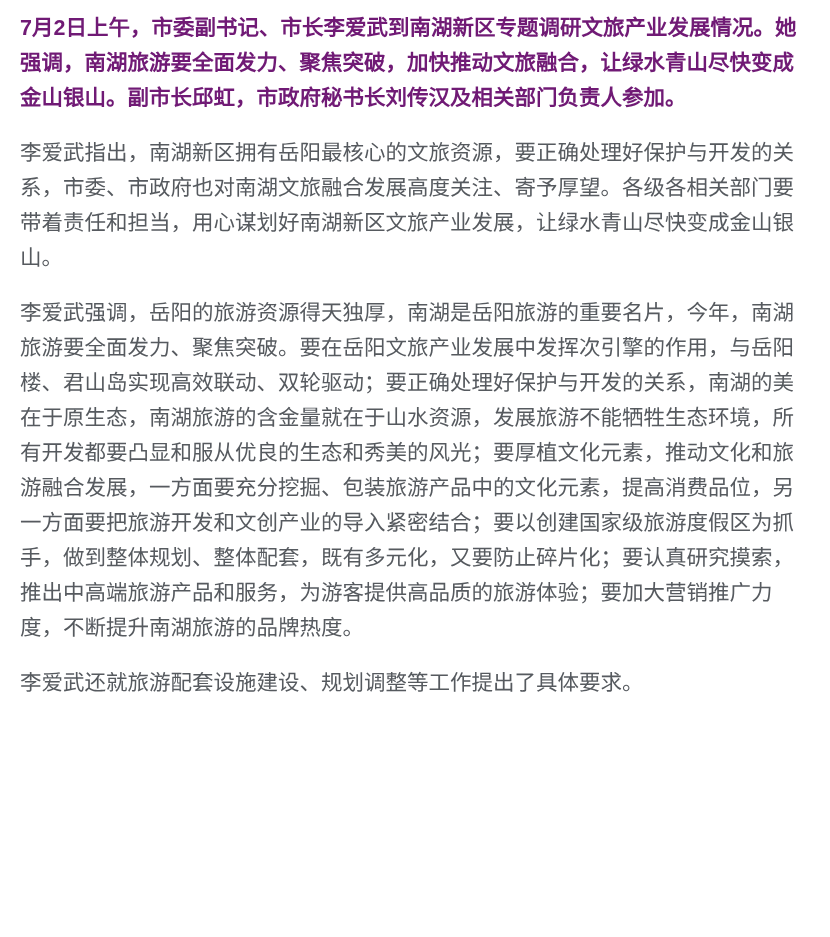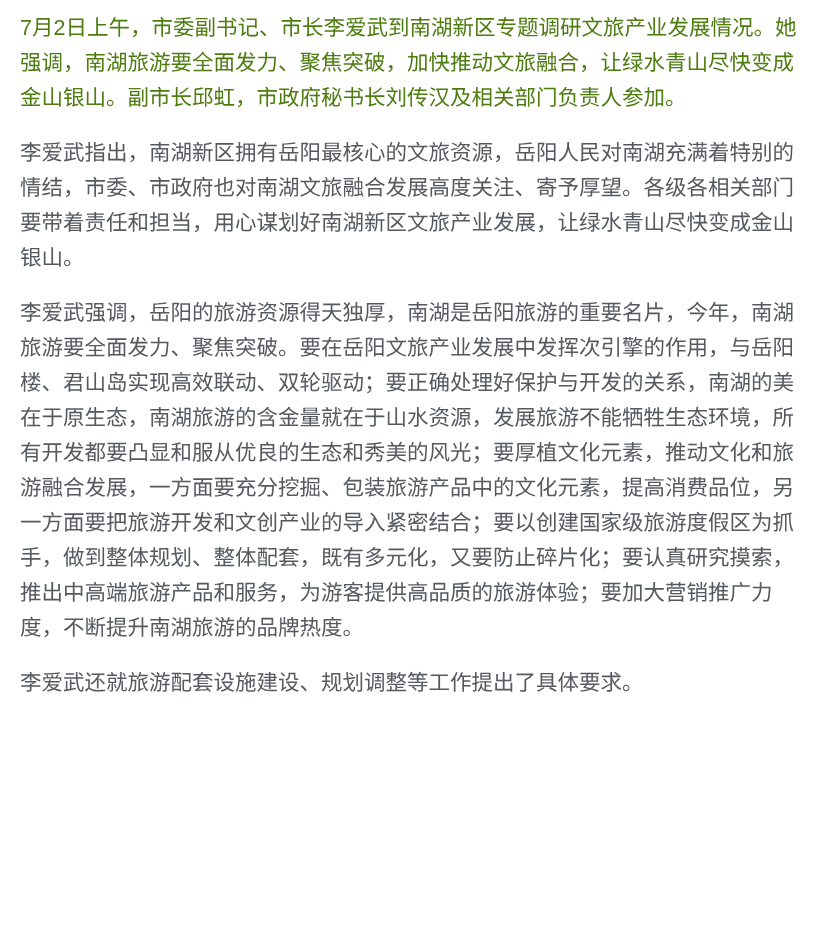--- a/index.html
+++ b/index.html
@@ -21,28 +21,28 @@
     font-size: 21.5px;
     line-height: 35px;
     color: #565a5f;
     margin: 0 0 20px 0;
     text-align: left;
     letter-spacing: 0;
     word-break: break-all;
     overflow-wrap: break-word;
   }
   .para.lead {
-    font-weight: 400;
-    color: #4d7c0f;
+    font-weight: 700;
+    color: #701a75;
   }
   .para:last-child {
     margin-bottom: 1px;
   }
 </style>
 </head>
 <body>
 
 <div class="article">
   <p class="para lead">7月2日上午，市委副书记、市长李爱武到南湖新区专题调研文旅产业发展情况。她强调，南湖旅游要全面发力、聚焦突破，加快推动文旅融合，让绿水青山尽快变成金山银山。副市长邱虹，市政府秘书长刘传汉及相关部门负责人参加。</p>
-  <p class="para">李爱武指出，南湖新区拥有岳阳最核心的文旅资源，岳阳人民对南湖充满着特别的情结，市委、市政府也对南湖文旅融合发展高度关注、寄予厚望。各级各相关部门要带着责任和担当，用心谋划好南湖新区文旅产业发展，让绿水青山尽快变成金山银山。</p>
+  <p class="para">李爱武指出，南湖新区拥有岳阳最核心的文旅资源，要正确处理好保护与开发的关系，市委、市政府也对南湖文旅融合发展高度关注、寄予厚望。各级各相关部门要带着责任和担当，用心谋划好南湖新区文旅产业发展，让绿水青山尽快变成金山银山。</p>
   <p class="para">李爱武强调，岳阳的旅游资源得天独厚，南湖是岳阳旅游的重要名片，今年，南湖旅游要全面发力、聚焦突破。要在岳阳文旅产业发展中发挥次引擎的作用，与岳阳楼、君山岛实现高效联动、双轮驱动；要正确处理好保护与开发的关系，南湖的美在于原生态，南湖旅游的含金量就在于山水资源，发展旅游不能牺牲生态环境，所有开发都要凸显和服从优良的生态和秀美的风光；要厚植文化元素，推动文化和旅游融合发展，一方面要充分挖掘、包装旅游产品中的文化元素，提高消费品位，另一方面要把旅游开发和文创产业的导入紧密结合；要以创建国家级旅游度假区为抓手，做到整体规划、整体配套，既有多元化，又要防止碎片化；要认真研究摸索，推出中高端旅游产品和服务，为游客提供高品质的旅游体验；要加大营销推广力度，不断提升南湖旅游的品牌热度。</p>
   <p class="para">李爱武还就旅游配套设施建设、规划调整等工作提出了具体要求。</p>
 </div>
 
 </body></html>

